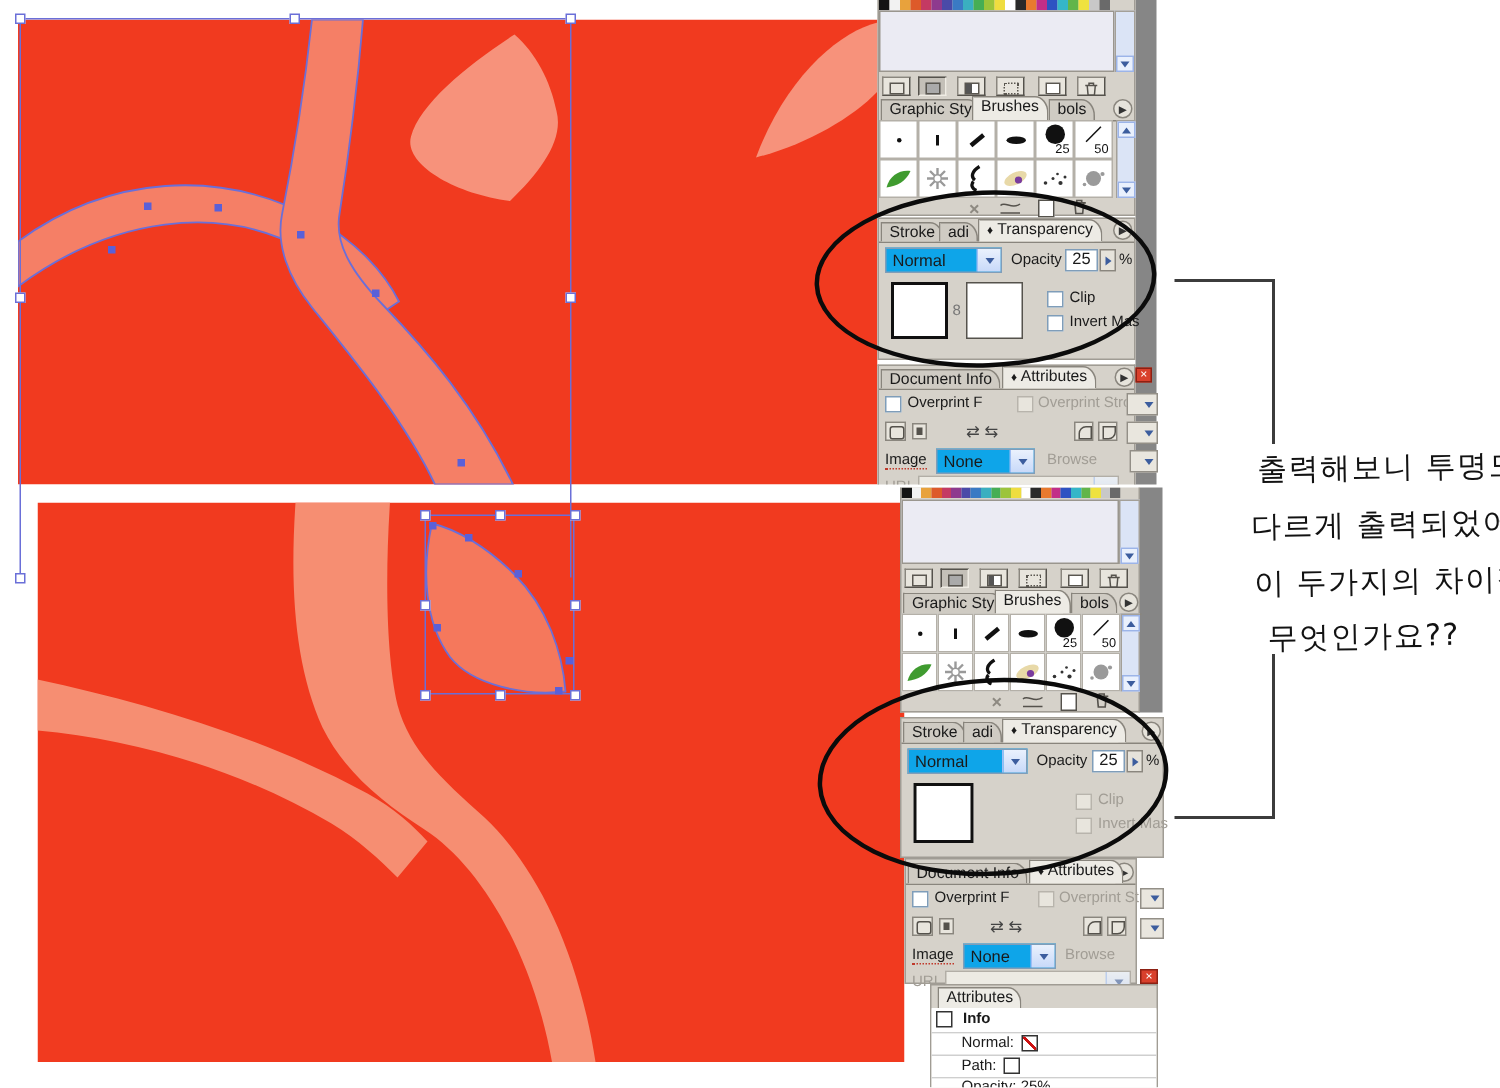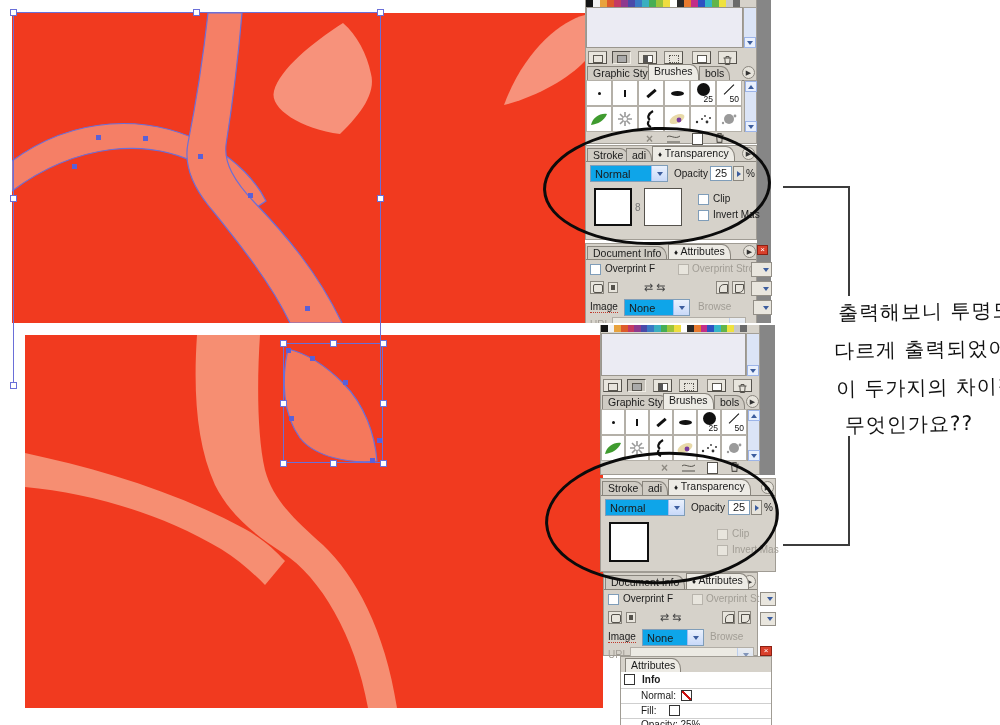--- a/index.html
+++ b/index.html
@@ -572,21 +572,21 @@
     </div>
     <div class="appr-row" style="top:15px;height:17px;">
       <div class="appswatch" style="left:3px;top:2px;"></div>
       <div class="lbl b" style="left:21px;top:2px;">Info</div>
     </div>
     <div class="appr-row" style="top:32px;height:15px;">
       <div class="lbl" style="left:20px;top:1px;">Normal:</div>
       <div class="appswatch" style="left:60px;top:1px;background:linear-gradient(45deg,#fff 42%,#cc1111 42%,#cc1111 58%,#fff 58%);"></div>
     </div>
     <div class="appr-row" style="top:47px;height:15px;">
-      <div class="lbl" style="left:20px;top:1px;">Fill:</div>
+      <div class="lbl" style="left:20px;top:1px;">Path:</div>
       <div class="appswatch" style="left:48px;top:1px;"></div>
     </div>
     <div class="appr-row" style="top:62px;height:7px;border-bottom:0;overflow:hidden;">
       <div class="lbl" style="left:20px;top:0;">Opacity: 25%</div>
     </div>
   </div>
 
   <div class="circle" style="left:545px;top:452px;width:228px;height:126px;transform:rotate(-3deg);"></div>
 
   <div class="bracket" style="left:783px;top:186px;width:66px;height:2px;"></div>

